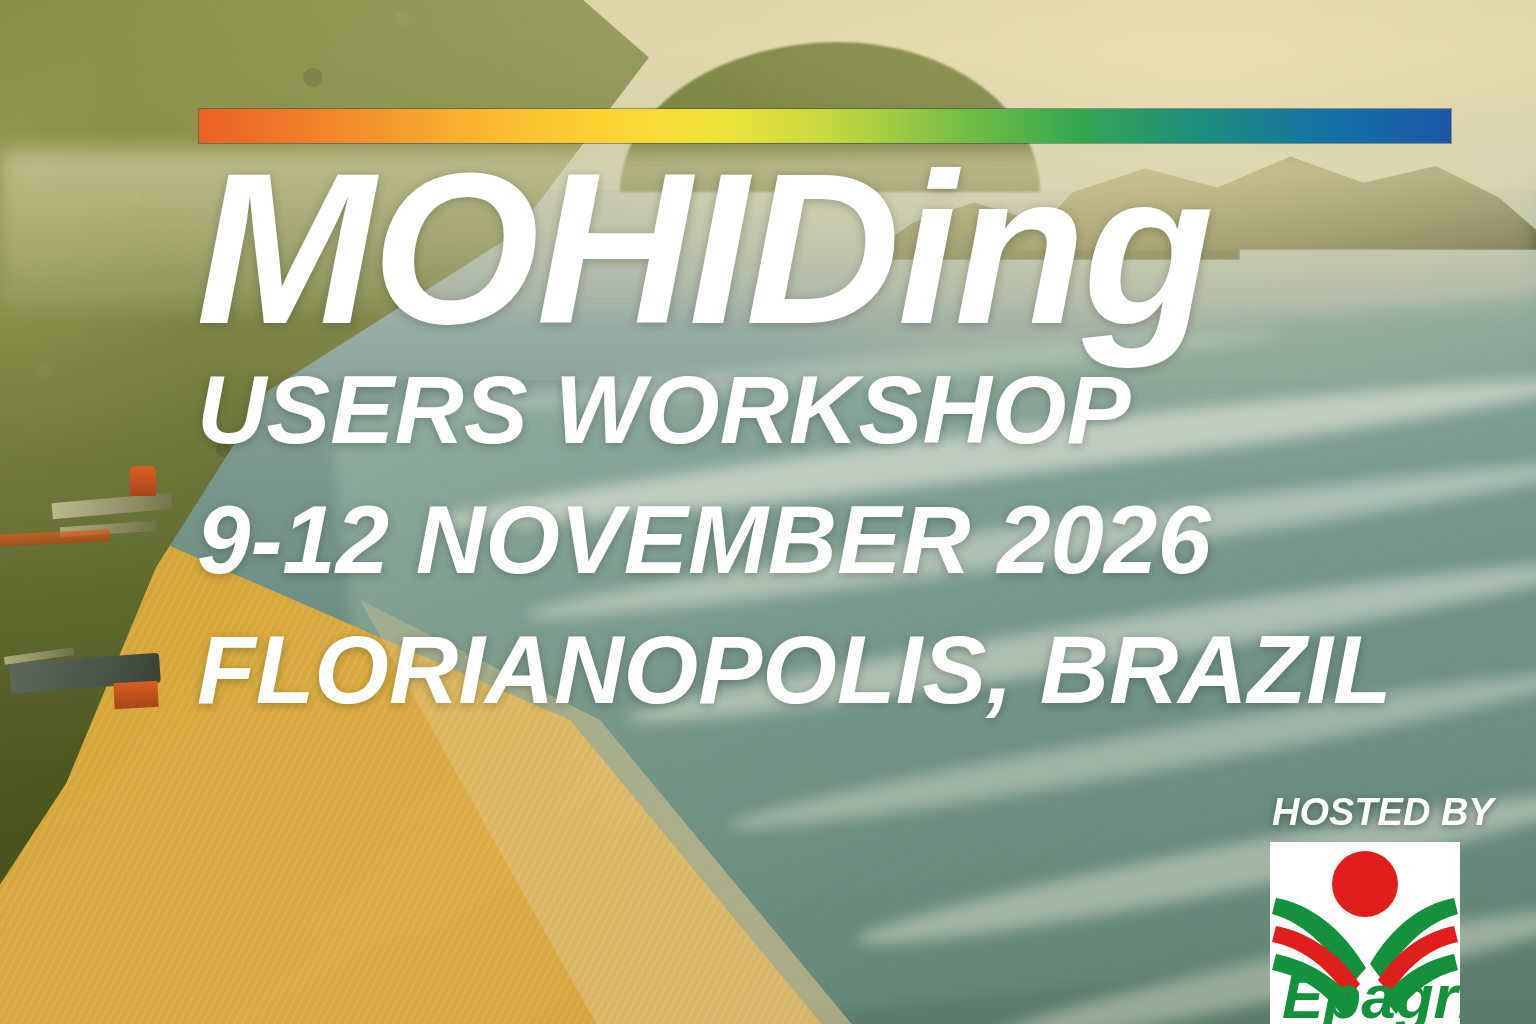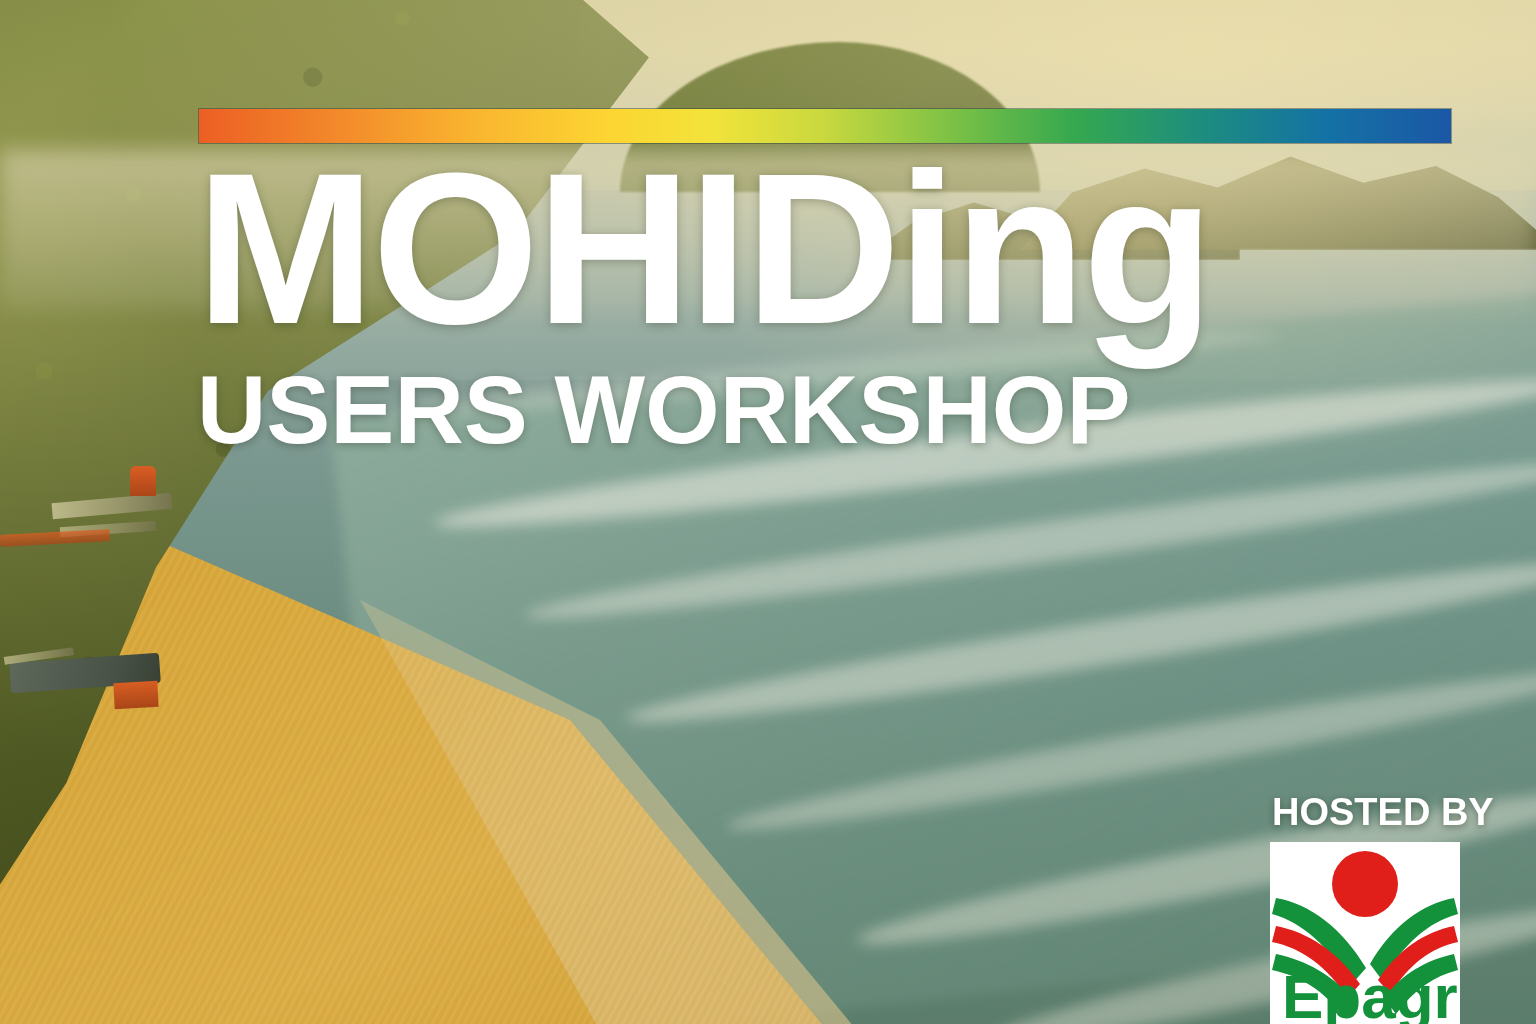--- a/index.html
+++ b/index.html
@@ -10,20 +10,21 @@
   body {
     font-family: "Liberation Sans", sans-serif;
   }
 
   #poster {
     position: relative;
     width: 1536px;
     height: 1024px;
     overflow: hidden;
     background: #15803d;
+    font-style: italic;
   }
 
   
   .bg-layer {
     position: absolute;
     inset: 0;
     overflow: hidden;
   }
 
   
@@ -363,21 +364,23 @@
       </defs>
       <rect x="0" y="0" width="1254" height="36" fill="url(#specGrad)"></rect>
     </svg>
   </div>
 
   <div class="text-block">
     <h1 class="title-main">MOHIDing</h1>
 
     <p class="subline line-workshop">USERS WORKSHOP</p>
 
-
+    <p class="subline line-date">9-12 NOVEMBER 2026</p>
+
+    <p class="subline line-place">FLORIANOPOLIS, BRAZIL</p>
 
   </div>
 
   <div class="host-block">
     <div class="hosted-by">HOSTED BY</div>
 
     <div class="epagri-logo">
       <svg width="190" height="182" viewBox="0 0 190 182">
         <rect x="0" y="0" width="190" height="182" fill="#ffffff"></rect>
 

